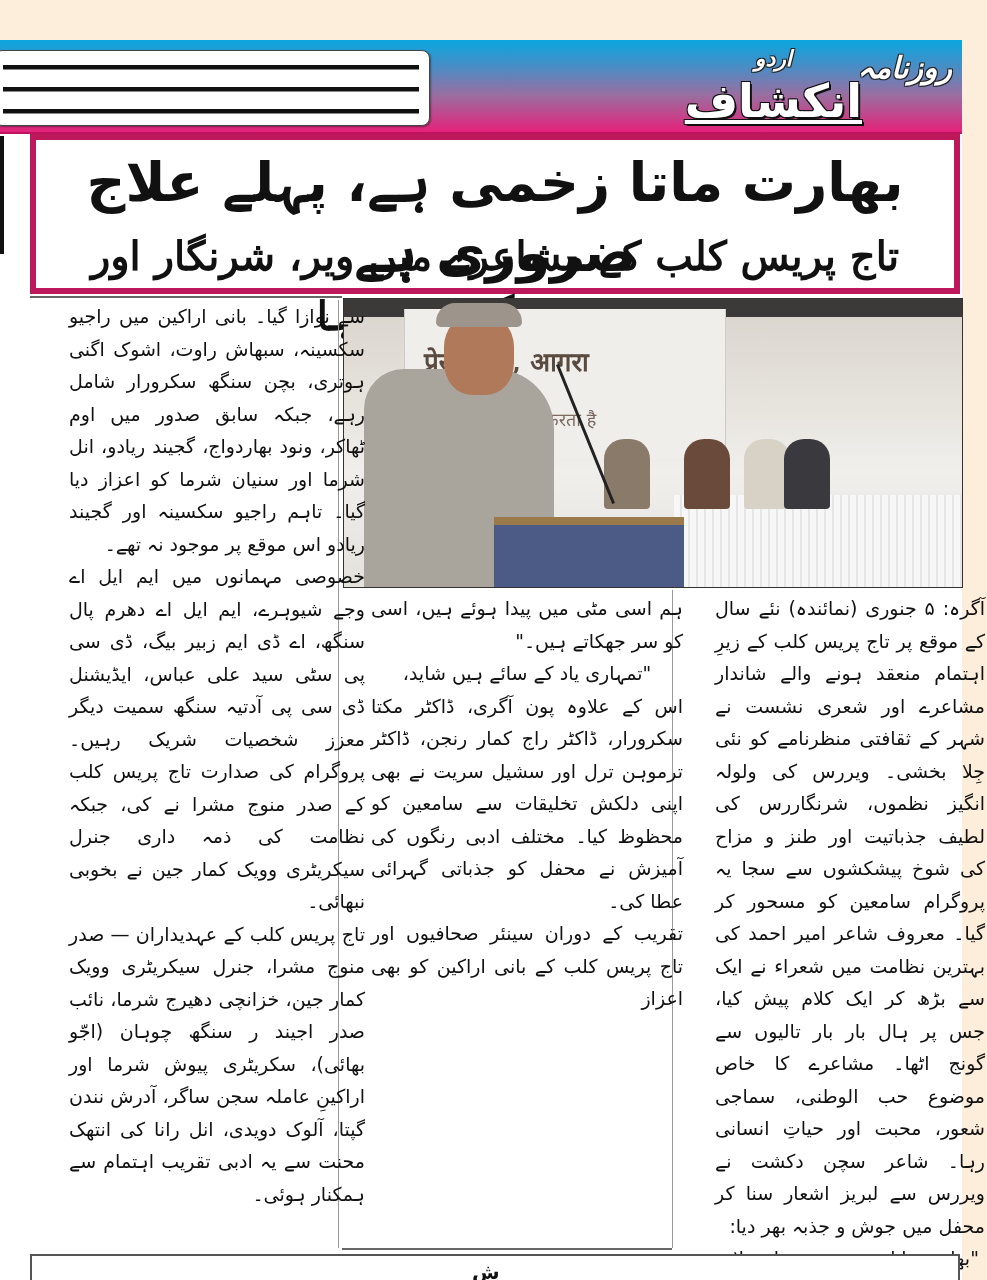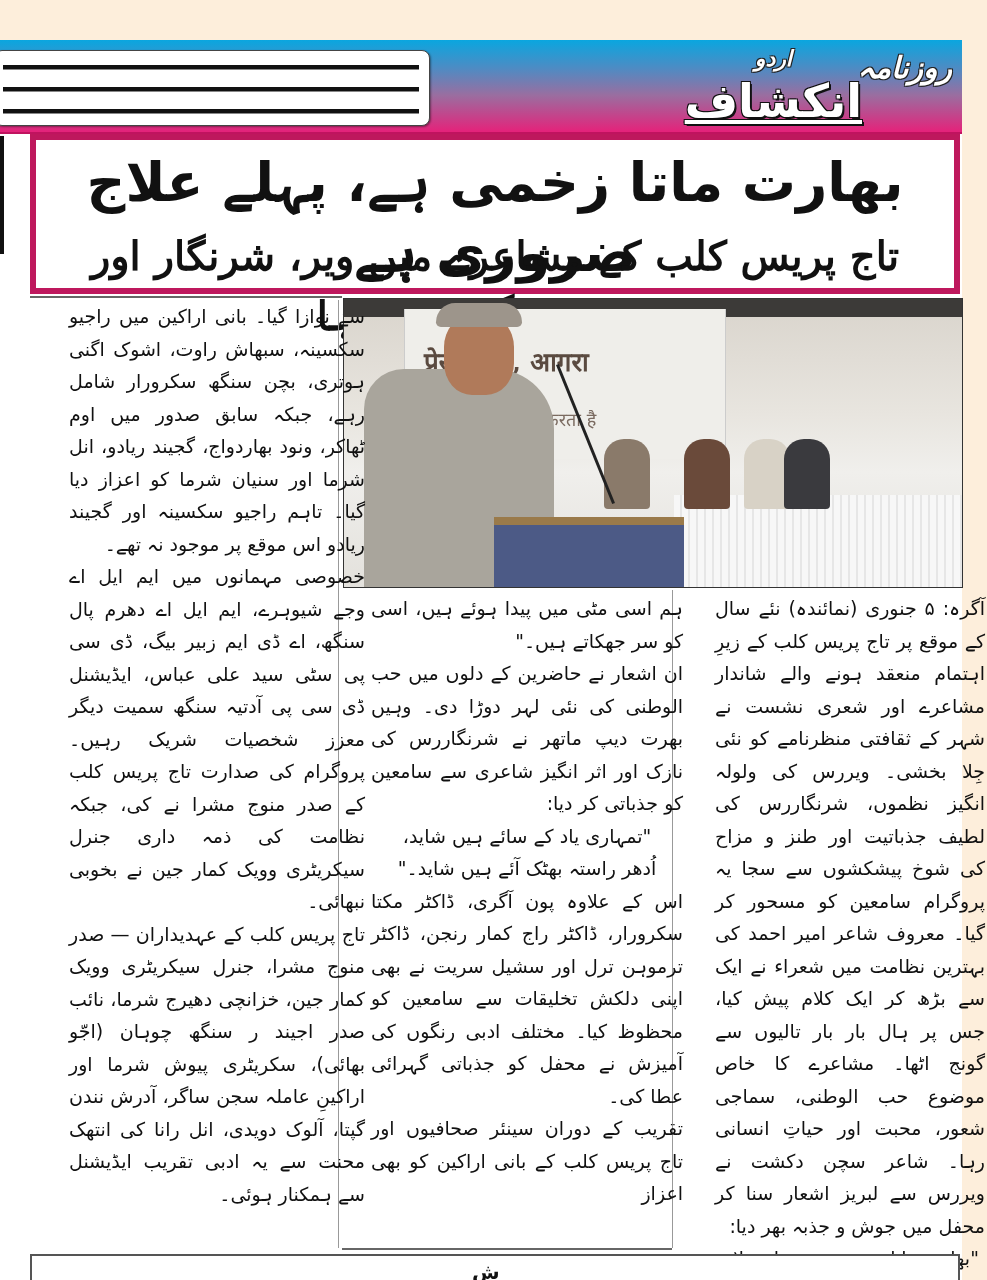--- a/index.html
+++ b/index.html
@@ -191,28 +191,26 @@
 <div class="rule-v" style="left:338px;top:300px;height:948px"></div>
 <div class="rule-v" style="left:672px;top:590px;height:658px"></div>
 
 <div class="col" style="left:680px;top:592px;width:270px">
   <p>آگرہ: ۵ جنوری (نمائندہ) نئے سال کے موقع پر تاج پریس کلب کے زیرِ اہتمام منعقد ہونے والے شاندار مشاعرے اور شعری نشست نے شہر کے ثقافتی منظرنامے کو نئی جِلا بخشی۔ ویررس کی ولولہ انگیز نظموں، شرنگاررس کی لطیف جذباتیت اور طنز و مزاح کی شوخ پیشکشوں سے سجا یہ پروگرام سامعین کو مسحور کر گیا۔ معروف شاعر امیر احمد کی بہترین نظامت میں شعراء نے ایک سے بڑھ کر ایک کلام پیش کیا، جس پر ہال بار بار تالیوں سے گونج اٹھا۔ مشاعرے کا خاص موضوع حب الوطنی، سماجی شعور، محبت اور حیاتِ انسانی رہا۔ شاعر سچن دکشت نے ویررس سے لبریز اشعار سنا کر محفل میں جوش و جذبہ بھر دیا:</p>
   <p class="poem">"بھارت ماتا زخمی ہے، پہلے علاج ضروری ہے،</p>
 </div>
 
 <div class="col" style="left:336px;top:592px;width:312px">
   <p>ہم اسی مٹی میں پیدا ہوئے ہیں، اسی کو سر جھکاتے ہیں۔"</p>
-  <p>ان اشعار نے حاضرین کے دلوں میں حب الوطنی کی نئی لہر دوڑا دی۔ وہیں بھرت دیپ ماتھر نے شرنگاررس کی نازک اور اثر انگیز شاعری سے سامعین کو جذباتی کر دیا:</p>
   <p class="poem">"تمہاری یاد کے سائے ہیں شاید،</p>
-  <p class="poem">اُدھر راستہ بھٹک آئے ہیں شاید۔"</p>
   <p>اس کے علاوہ پون آگری، ڈاکٹر مکتا سکرورار، ڈاکٹر راج کمار رنجن، ڈاکٹر ترموہن ترل اور سشیل سریت نے بھی اپنی دلکش تخلیقات سے سامعین کو محظوظ کیا۔ مختلف ادبی رنگوں کی آمیزش نے محفل کو جذباتی گہرائی عطا کی۔</p>
   <p>تقریب کے دوران سینئر صحافیوں اور تاج پریس کلب کے بانی اراکین کو بھی اعزاز</p>
 </div>
 
 <div class="col" style="left:34px;top:300px;width:296px">
   <p>سے نوازا گیا۔ بانی اراکین میں راجیو سکسینہ، سبھاش راوت، اشوک اگنی ہوتری، بچن سنگھ سکرورار شامل رہے، جبکہ سابق صدور میں اوم ٹھاکر، ونود بھاردواج، گجیند ریادو، انل شرما اور سنیان شرما کو اعزاز دیا گیا۔ تاہم راجیو سکسینہ اور گجیند ریادو اس موقع پر موجود نہ تھے۔</p>
   <p>خصوصی مہمانوں میں ایم ایل اے وجے شیوہرے، ایم ایل اے دھرم پال سنگھ، اے ڈی ایم زبیر بیگ، ڈی سی پی سٹی سید علی عباس، ایڈیشنل ڈی سی پی آدتیہ سنگھ سمیت دیگر معزز شخصیات شریک رہیں۔ پروگرام کی صدارت تاج پریس کلب کے صدر منوج مشرا نے کی، جبکہ نظامت کی ذمہ داری جنرل سیکریٹری وویک کمار جین نے بخوبی نبھائی۔</p>
-  <p>تاج پریس کلب کے عہدیداران — صدر منوج مشرا، جنرل سیکریٹری وویک کمار جین، خزانچی دھیرج شرما، نائب صدر اجیند ر سنگھ چوہان (اجّو بھائی)، سکریٹری پیوش شرما اور اراکینِ عاملہ سجن ساگر، آدرش نندن گپتا، آلوک دویدی، انل رانا کی انتھک محنت سے یہ ادبی تقریب ایڈیشنل سے ہمکنار ہوئی۔</p>
+  <p>تاج پریس کلب کے عہدیداران — صدر منوج مشرا، جنرل سیکریٹری وویک کمار جین، خزانچی دھیرج شرما، نائب صدر اجیند ر سنگھ چوہان (اجّو بھائی)، سکریٹری پیوش شرما اور اراکینِ عاملہ سجن ساگر، آدرش نندن گپتا، آلوک دویدی، انل رانا کی انتھک محنت سے یہ ادبی تقریب اہتمام سے ہمکنار ہوئی۔</p>
 </div>
 
 <div class="bottom-box">
   <span class="glyph">ش</span>
 </div>
 
 </body></html>

